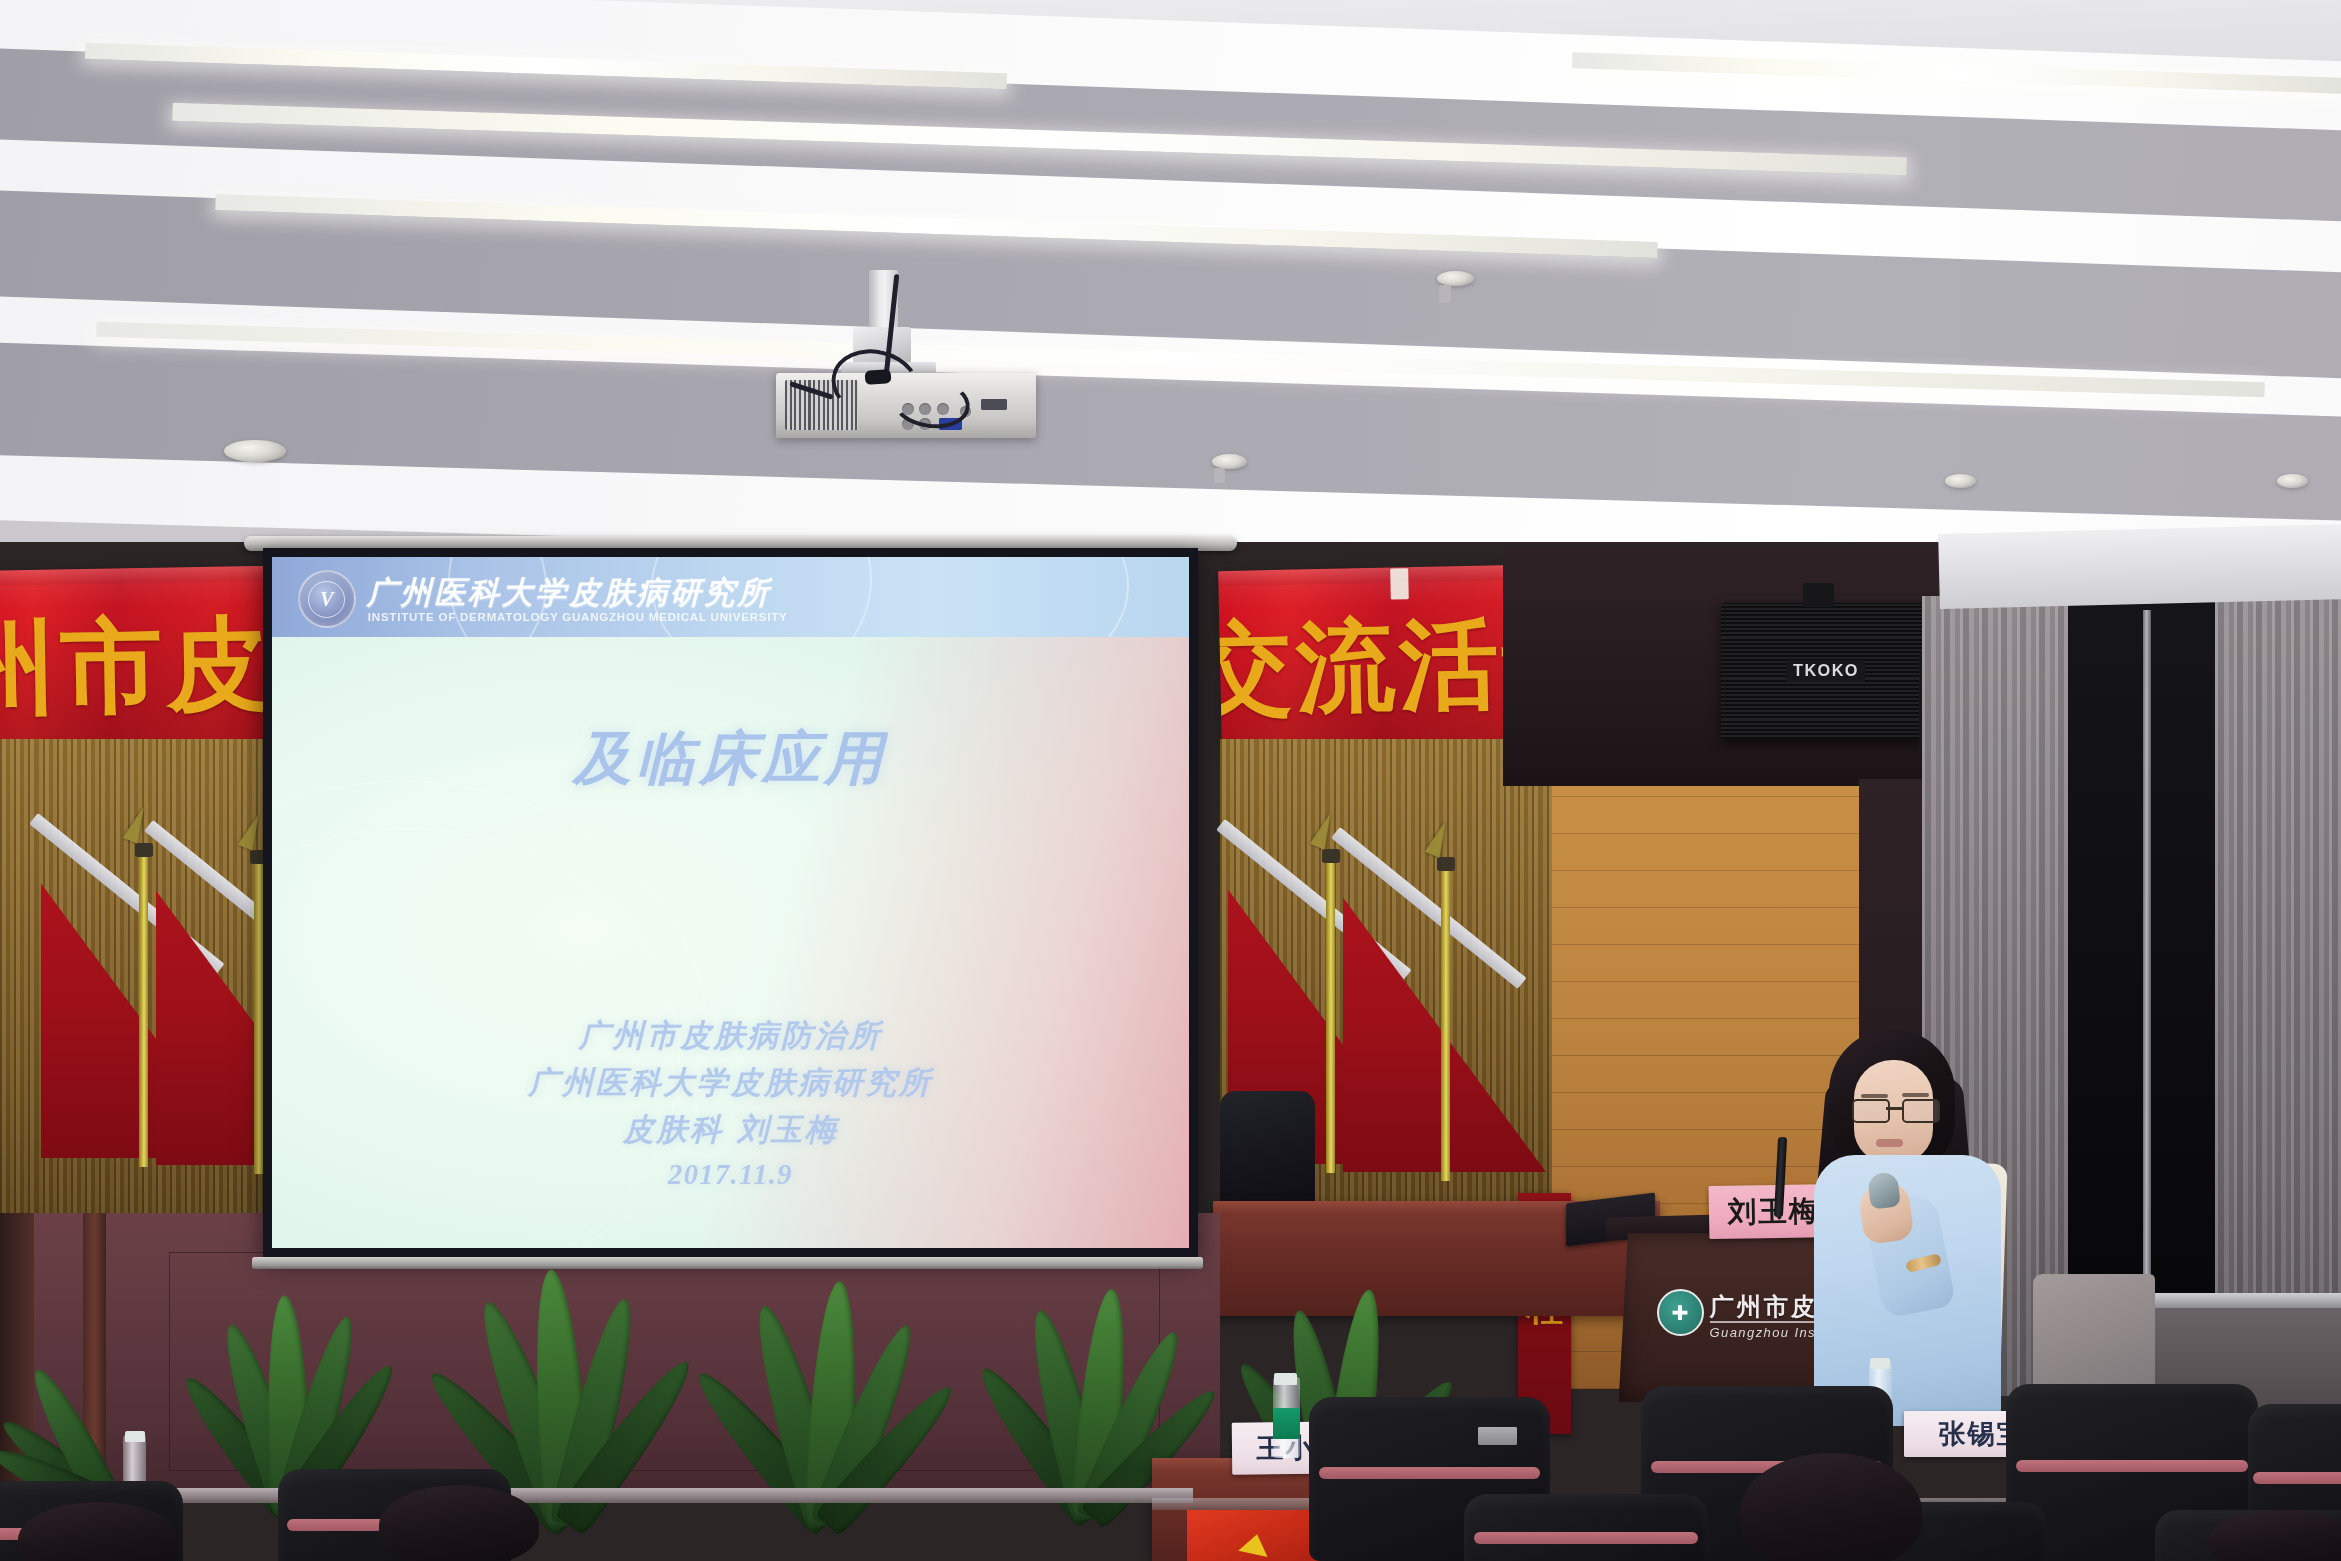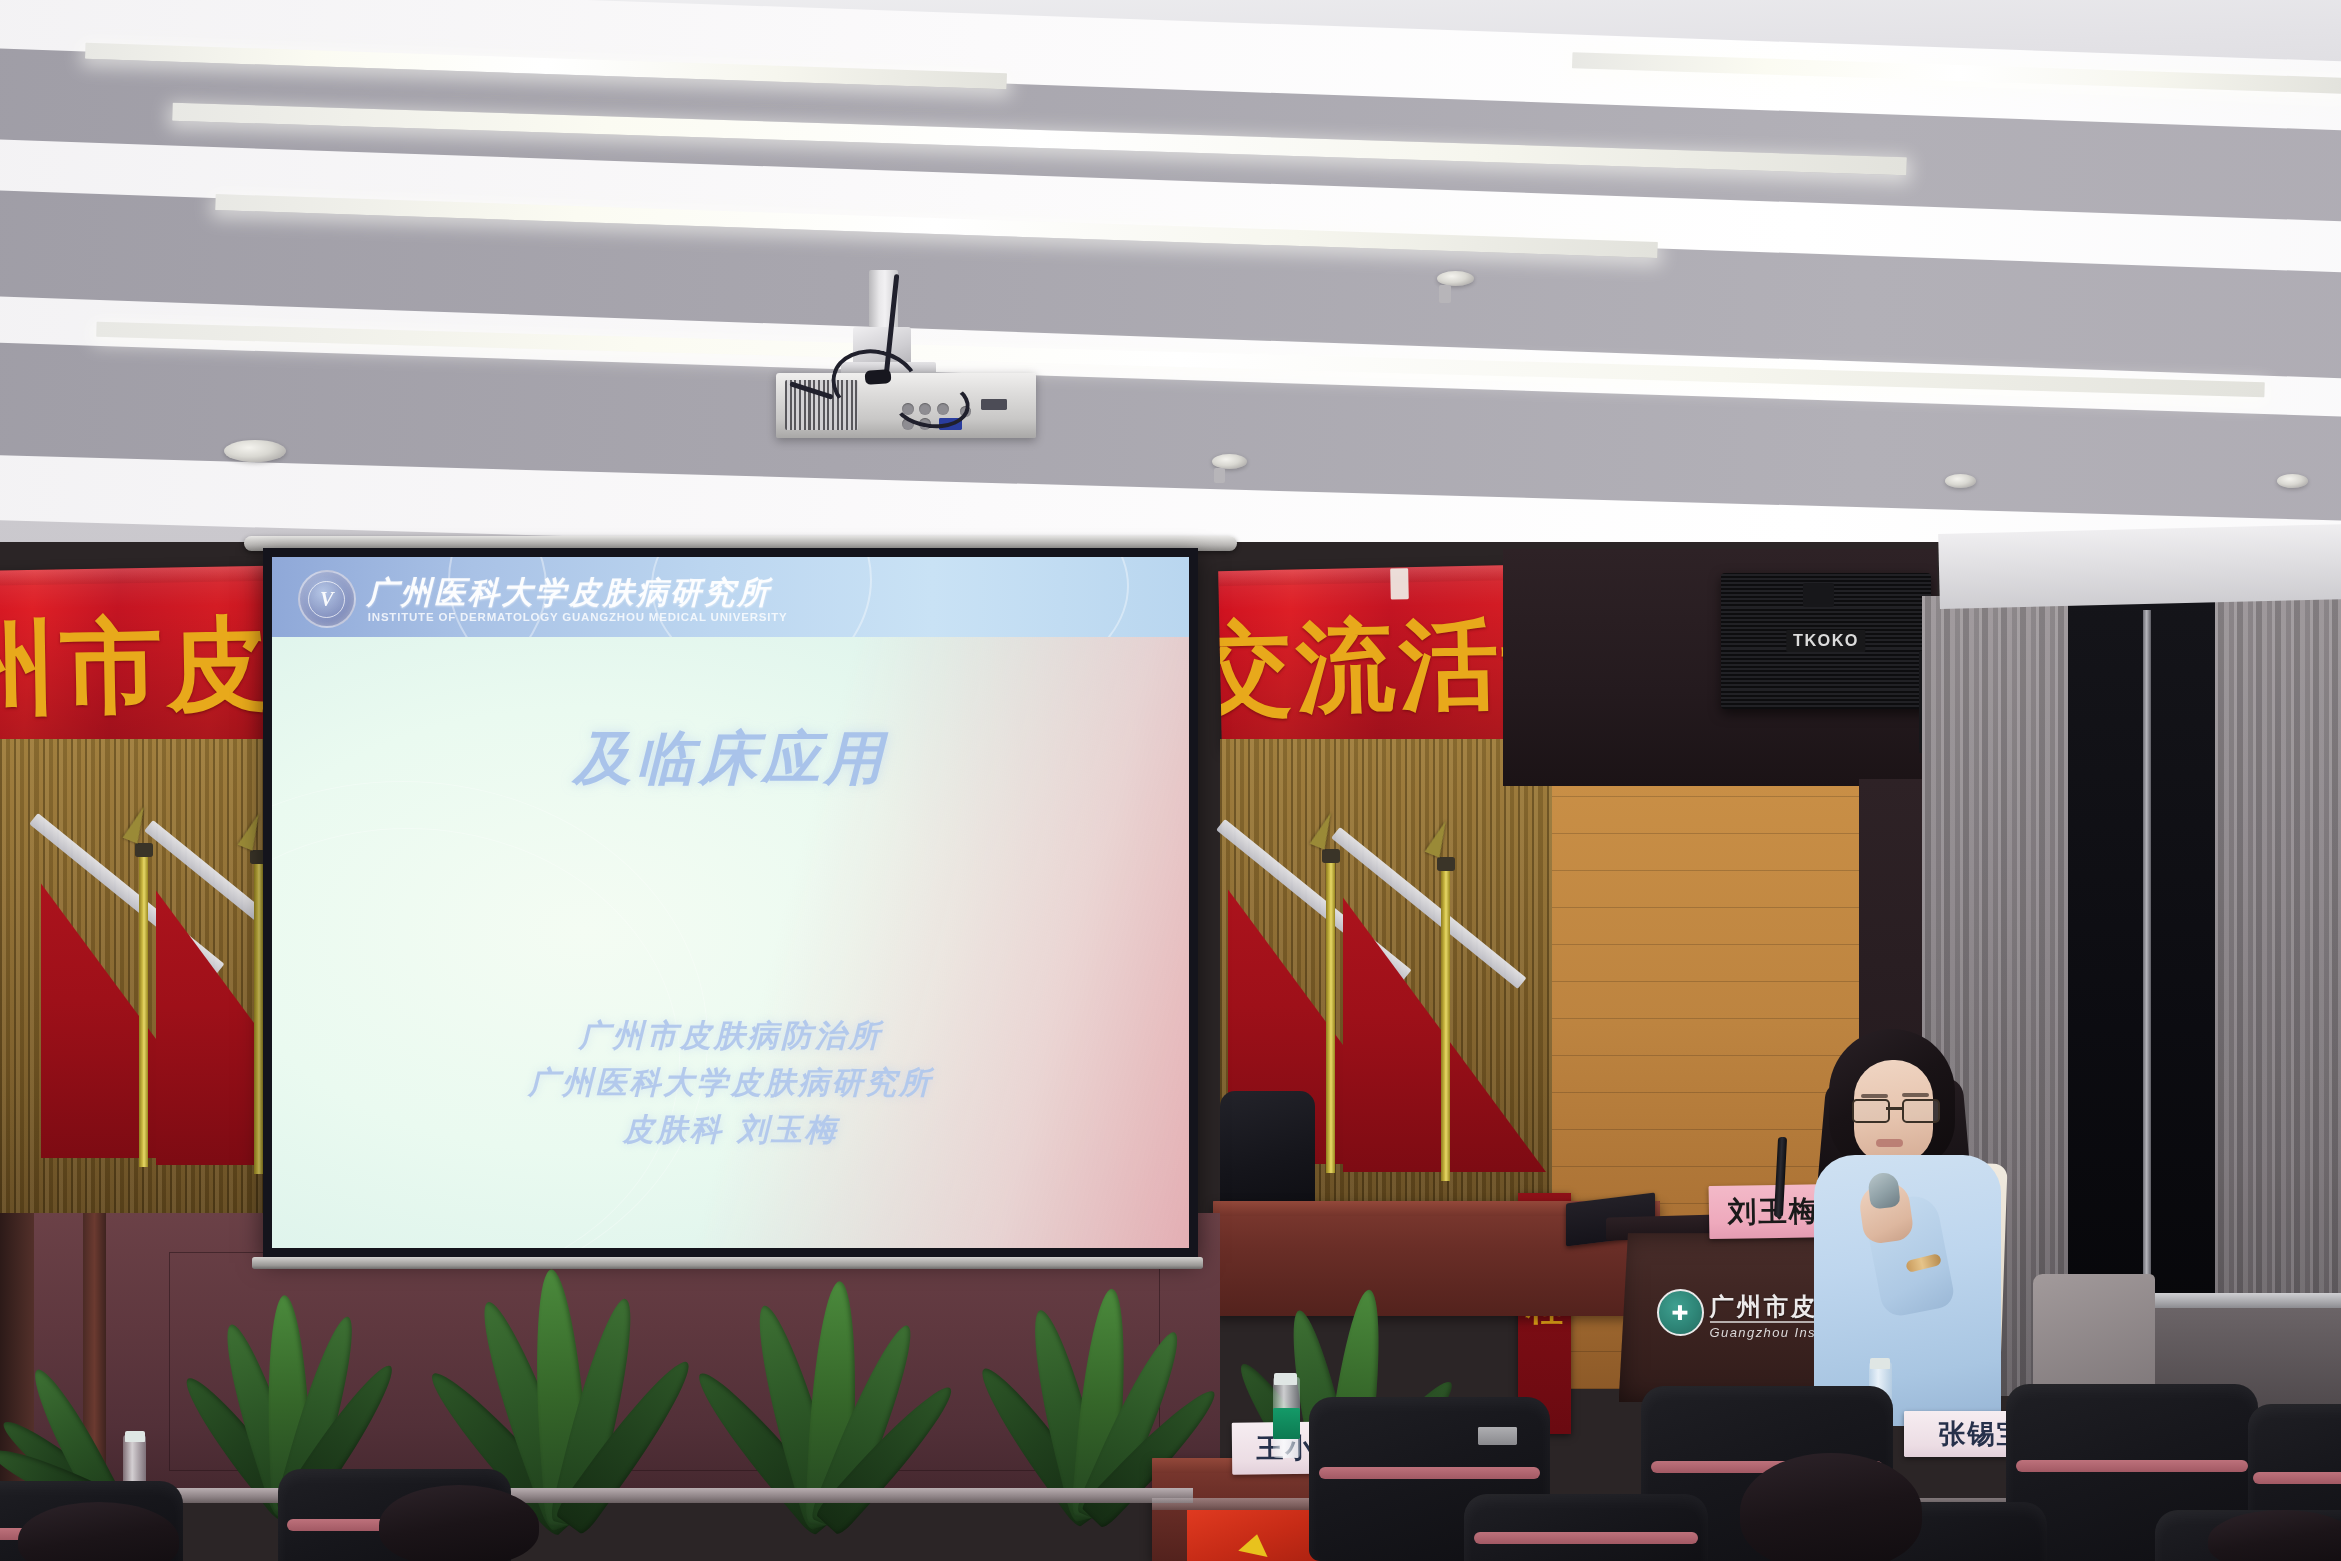--- a/index.html
+++ b/index.html
@@ -633,21 +633,21 @@
     <span style="font-size:37px;">票</span>
     <span style="font-size:37px;">程</span>
   </div>
 
   <div class="dark-armchair" style="left:1220px;top:1091px;width:95px;height:115px;"></div>
 
   <div class="wood-table" style="left:1213px;top:1201px;width:447px;height:115px;">
     <div class="wood-top"></div>
   </div>
 
-  <div class="wallspeaker" style="left:1721px;top:573px;width:210px;height:136px;">
+  <div class="wallspeaker" style="left:1721px;top:603px;width:210px;height:136px;">
     <div class="ws-badge">TKOKO</div>
   </div>
   <div class="ws-bracket" style="left:1803px;top:583px;width:31px;height:24.4px;"></div>
   <div class="ws-bracket" style="left:1919px;top:651px;width:47px;height:102px;"></div>
 
   <div class="maroon-wall" style="left:0;top:1213px;width:1220px;height:285px;"></div>
   <div class="maroon-inset" style="left:169px;top:1252px;width:989px;height:217px;"></div>
   <div style="position:absolute;left:83px;top:1213px;width:23px;height:285px;background:linear-gradient(90deg,#4a2a25,#6b3a30 50%,#3e231f);"></div>
   <div style="position:absolute;left:0px;top:1213px;width:34px;height:285px;background:linear-gradient(90deg,#2c1a18,#53302a);"></div>
 
@@ -674,20 +674,21 @@
           </div>
 
           <div class="slide-title">
             <div>及临床应用</div>
           </div>
 
           <div class="slide-byline">
             <div>广州市皮肤病防治所</div>
             <div>广州医科大学皮肤病研究所</div>
             <div>皮肤科   刘玉梅</div>
+            <div class="date">2017.11.9</div>
           </div>
 
         </div>
       </div>
     </div>
     <div class="screen-bottombar"></div>
   </div>
 
   <div class="greycurtain" style="left:1922px;top:596px;width:150px;height:800px;"></div>
   <div class="window-dark" style="left:2068px;top:569px;width:203px;height:766px;"></div>

